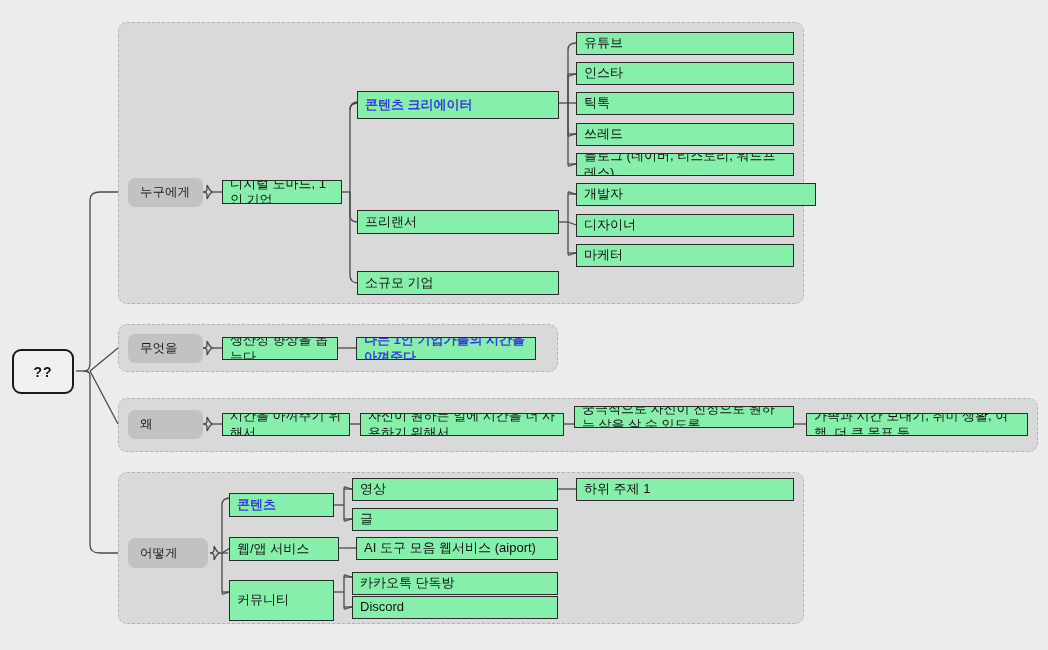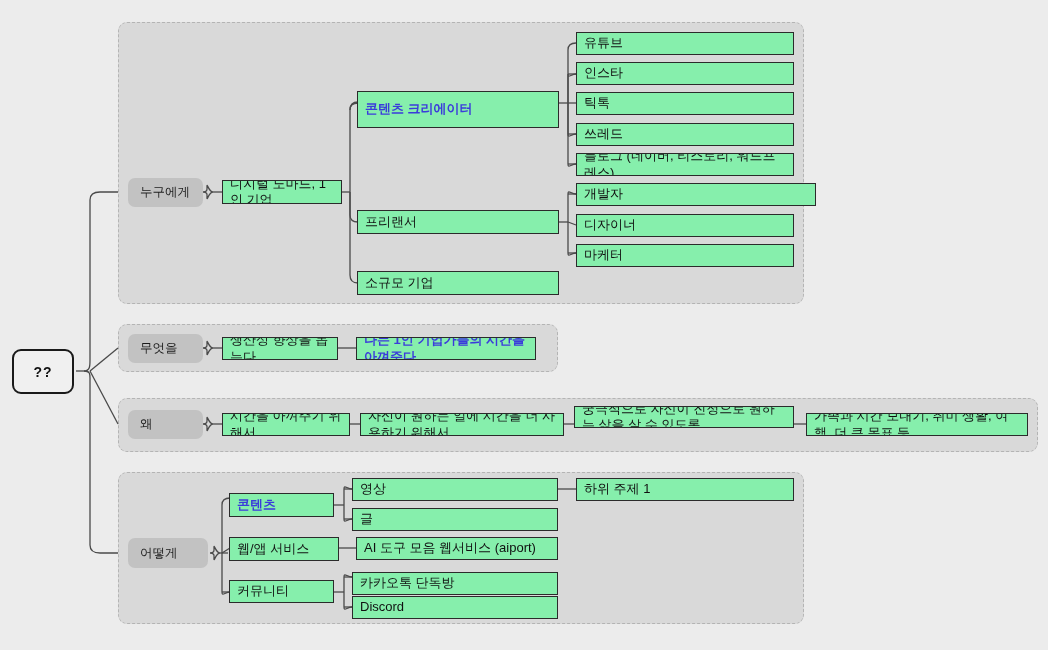--- a/index.html
+++ b/index.html
@@ -141,21 +141,21 @@
       <path d="M 344 607 C 347 607, 349 607, 352 607"></path>
     </g>
   </svg>
 
   <div class="root-node" style="left:12px; top:349px; width:62px; height:45px;">??</div>
 
   <div class="cat" style="left:128px; top:178px; width:75px; height:29px;">누구에게</div>
 
   <div class="node" style="left:222px; top:180px; width:120px; height:24px;">디지털 노마드, 1인 기업</div>
 
-  <div class="node blue" style="left:357px; top:91px; width:202px; height:37px;">콘텐츠 크리에이터</div>
+  <div class="node blue" style="left:357px; top:91px; width:202px; height:28px;">콘텐츠 크리에이터</div>
   <div class="node" style="left:357px; top:210px; width:202px; height:24px;">프리랜서</div>
   <div class="node" style="left:357px; top:271px; width:202px; height:24px;">소규모 기업</div>
 
   <div class="node" style="left:576px; top:32px; width:218px; height:23px;">유튜브</div>
   <div class="node" style="left:576px; top:62px; width:218px; height:23px;">인스타</div>
   <div class="node" style="left:576px; top:92px; width:218px; height:23px;">틱톡</div>
   <div class="node" style="left:576px; top:123px; width:218px; height:23px;">쓰레드</div>
   <div class="node" style="left:576px; top:153px; width:218px; height:23px;">블로그 (네이버, 티스토리, 워드프레스)</div>
 
   <div class="node" style="left:576px; top:183px; width:240px; height:23px;">개발자</div>
@@ -169,21 +169,21 @@
   <div class="cat" style="left:128px; top:410px; width:75px; height:29px;">왜</div>
   <div class="node" style="left:222px; top:413px; width:128px; height:23px;">시간을 아껴주기 위해서</div>
   <div class="node" style="left:360px; top:413px; width:204px; height:23px;">자신이 원하는 일에 시간을 더 사용하기 위해서</div>
   <div class="node tall" style="left:574px; top:406px; width:220px; height:22px;">궁극적으로 자신이 진정으로 원하는 삶을 살 수 있도록</div>
   <div class="node" style="left:806px; top:413px; width:222px; height:23px;">가족과 시간 보내기, 취미 생활, 여행, 더 큰 목표 등</div>
 
   <div class="cat" style="left:128px; top:538px; width:80px; height:30px;">어떻게</div>
 
   <div class="node blue" style="left:229px; top:493px; width:105px; height:24px;">콘텐츠</div>
   <div class="node" style="left:229px; top:537px; width:110px; height:24px;">웹/앱 서비스</div>
-  <div class="node" style="left:229px; top:580px; width:105px; height:23px;">커뮤니티</div>
+  <div class="node" style="left:229px; top:580px; width:105px; height:41px;">커뮤니티</div>
 
   <div class="node" style="left:352px; top:478px; width:206px; height:23px;">영상</div>
   <div class="node" style="left:352px; top:508px; width:206px; height:23px;">글</div>
   <div class="node" style="left:576px; top:478px; width:218px; height:23px;">하위 주제 1</div>
   <div class="node" style="left:356px; top:537px; width:202px; height:23px;">AI 도구 모음 웹서비스 (aiport)</div>
   <div class="node" style="left:352px; top:572px; width:206px; height:23px;">카카오톡 단독방</div>
   <div class="node" style="left:352px; top:596px; width:206px; height:23px;">Discord</div>
 
 </div>
 

